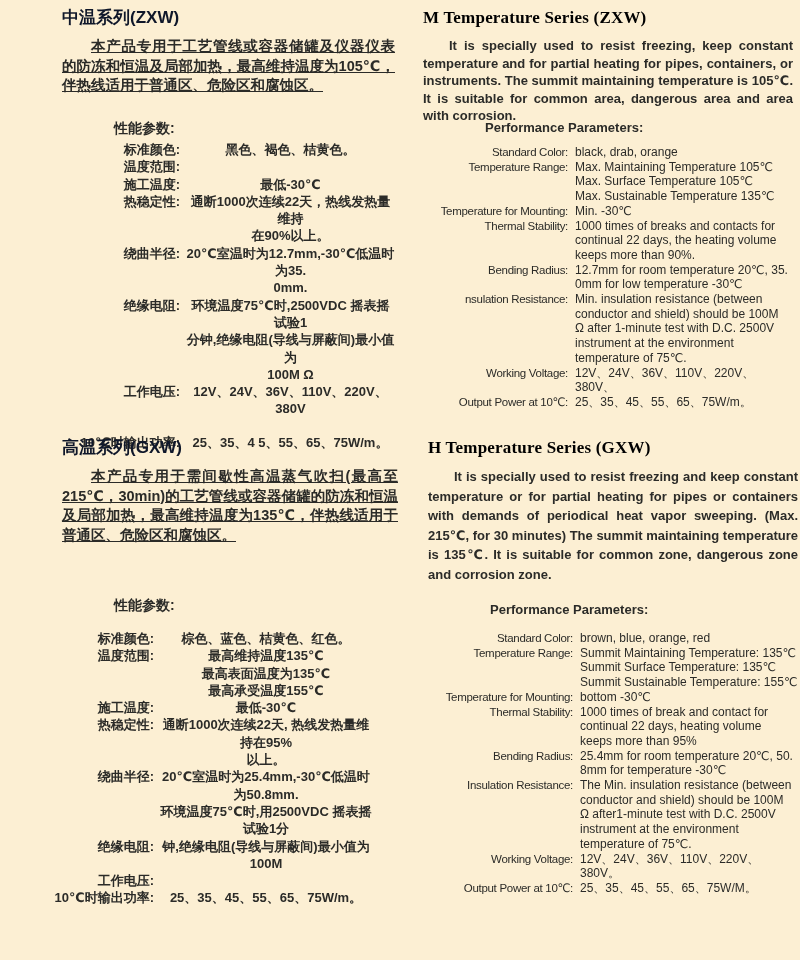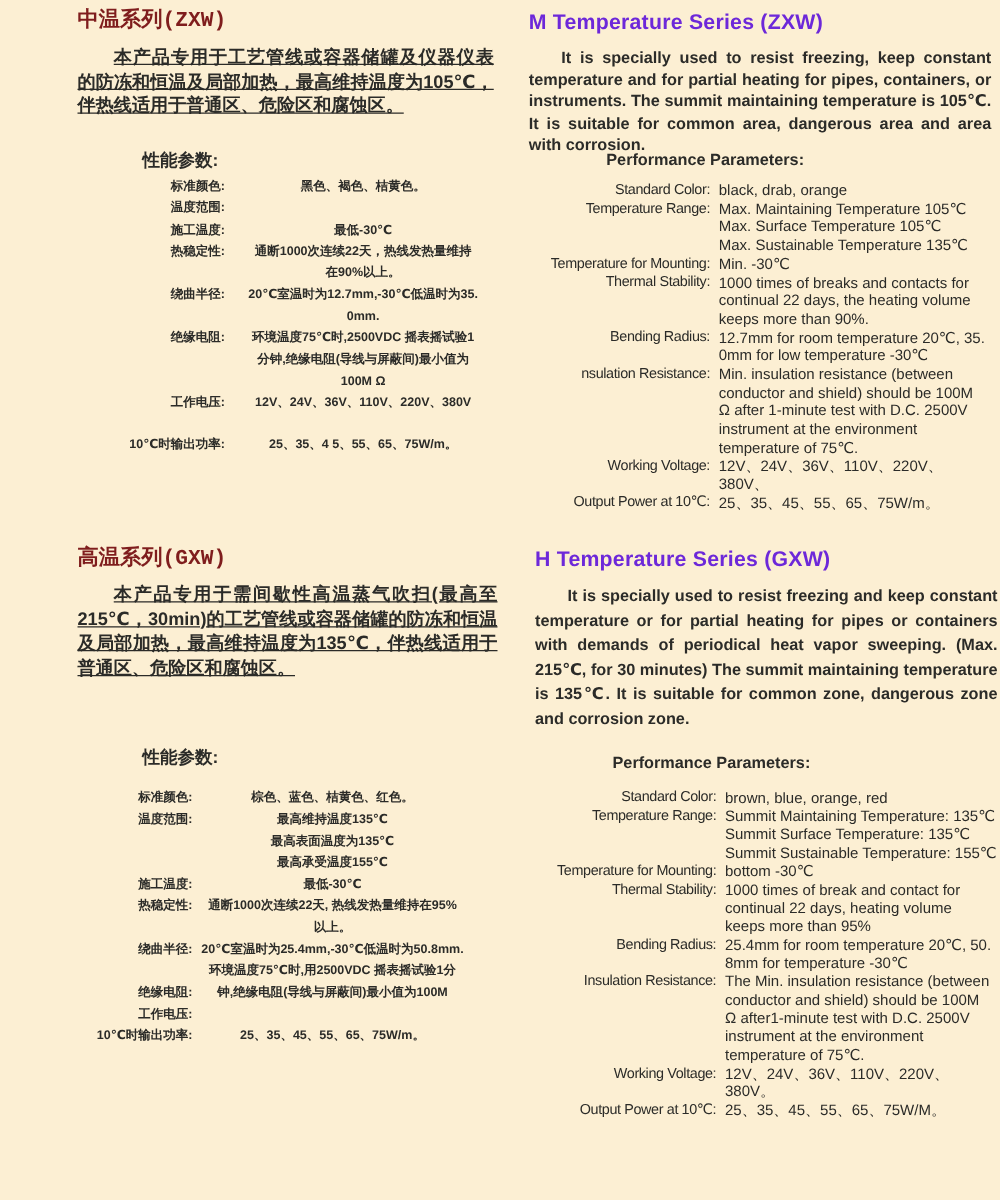--- a/index.html
+++ b/index.html
@@ -11,41 +11,41 @@
     font-family:"Liberation Sans","DejaVu Sans",sans-serif;
     overflow:hidden;
   }
   .sec{position:absolute;}
   #zh1{left:62px;top:8px;width:333px;height:425px;}
   #en1{left:423px;top:8px;width:370px;height:425px;}
   #zh2{left:62px;top:438px;width:336px;height:515px;}
   #en2{left:428px;top:438px;width:370px;height:515px;}
 
   .title{font-size:17px;font-weight:bold;margin:0 0 9px 0;line-height:20px;}
-  .zh .title{color:#7f1d1d;font-family:Liberation Mono, monospace;}
-  .en .title{color:#6d28d9;letter-spacing:.2px;}
+  .zh .title{color:#0f172a;}
+  .en .title{color:#000000;letter-spacing:.2px;font-family:Liberation Serif, serif;}
 
   .intro{margin:0;text-align:justify;text-indent:2em;font-weight:600;}
   .zh .intro{font-size:14.5px;line-height:19.5px;text-decoration:underline;}
   .en .intro{font-size:13px;line-height:17.6px;}
   #en2 .intro{line-height:19.6px;}
 
   .params{position:absolute;left:0;right:0;}
   #zh1 .params{top:111px;}
   #zh2 .params{top:158px;}
   #en1 .params{top:111px;}
   #en2 .params{top:163px;}
 
   .pheading{font-weight:bold;font-size:14px;line-height:18px;margin:0 0 4px 52px;}
   .en .pheading{font-size:13px;margin:0 0 8px 62px;}
   #zh2 .pheading{margin-bottom:16px;}
   #en2 .pheading{margin-bottom:12px;}
 
   .prow{display:flex;align-items:flex-start;}
-  .zh .prow{font-size:10px;line-height:17.3px;font-weight:600;}
+  .zh .prow{font-size:13px;line-height:17.3px;font-weight:600;}
   .zh .plabel{width:118px;flex:none;text-align:right;white-space:nowrap;}
   .zh .pvalue{margin-left:6px;flex:1;white-space:pre-line;text-align:center;}
   #zh2 .prow{margin-left:-26px;margin-right:26px;}
   .en .prow{font-size:12px;line-height:14.7px;font-weight:400;}
   .en .plabel{width:145px;flex:none;text-align:right;white-space:nowrap;font-size:11.5px;letter-spacing:-.3px;}
   .en .pvalue{margin-left:7px;flex:1;white-space:pre-line;}
   .gap-top{margin-top:16px;}
 </style>
 </head>
 <body>

